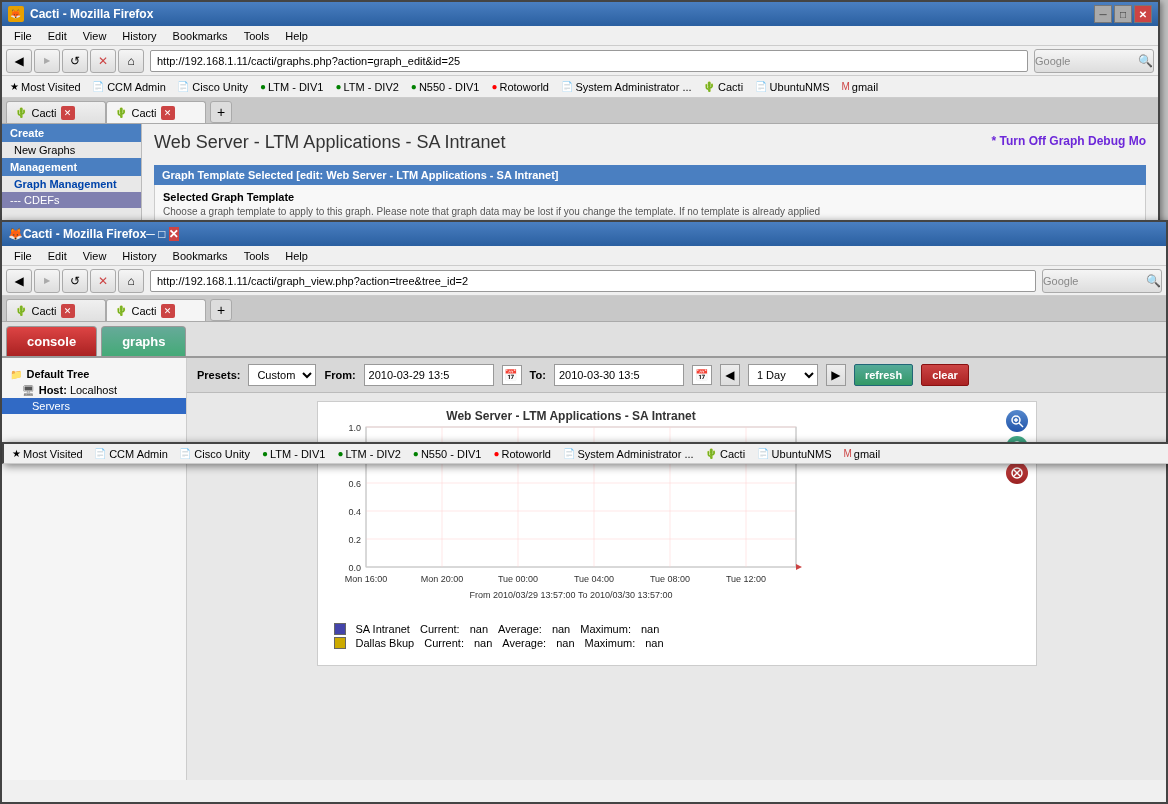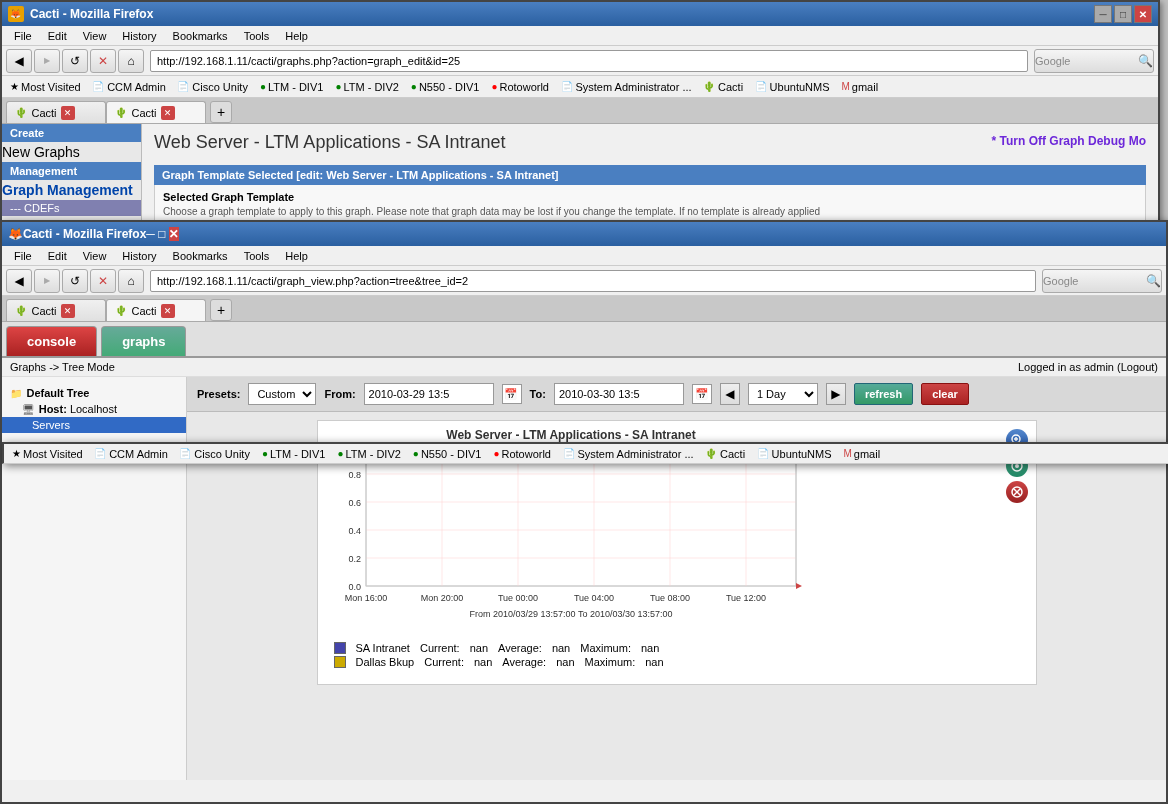--- a/index.html
+++ b/index.html
@@ -150,23 +150,23 @@
       font-size: 11px;
     }
     .sidebar-section {
       background: #4a7fc1;
       color: white;
       padding: 3px 8px;
       font-weight: bold;
       font-size: 11px;
     }
     .sidebar-item {
-      padding: 2px 0;
-      cursor: pointer;
-      font-size: 14px;
+      padding: 2px 12px;
+      cursor: pointer;
+      font-size: 11px;
     }
     .sidebar-item.active { color: #0044aa; font-weight: bold; }
     .sidebar-subsection {
       background: #8080b0;
       color: white;
       padding: 2px 8px;
       font-size: 11px;
     }
     .cacti-main1 {
       flex: 1;
@@ -711,24 +711,20 @@
     <div class="tab-add">+</div>
   </div>
 
   <div class="cacti-app">
 
     <div class="cacti-nav-tabs">
       <div class="app-tab console-tab">console</div>
       <div class="app-tab graphs-tab">graphs</div>
     </div>
 
-    <div class="breadcrumb-bar">
-      <span>Graphs -&gt; Tree Mode</span>
-      <span>Logged in as admin (Logout)</span>
-    </div>
 
     <div class="cacti-body">
 
       <div class="cacti-tree">
         <div class="tree-item">
           <span class="tree-icon">📁</span>
           <span class="tree-label tree-bold">Default Tree</span>
         </div>
         <div class="tree-item" style="padding-left:20px;">
           <span class="tree-icon">🖥</span>

